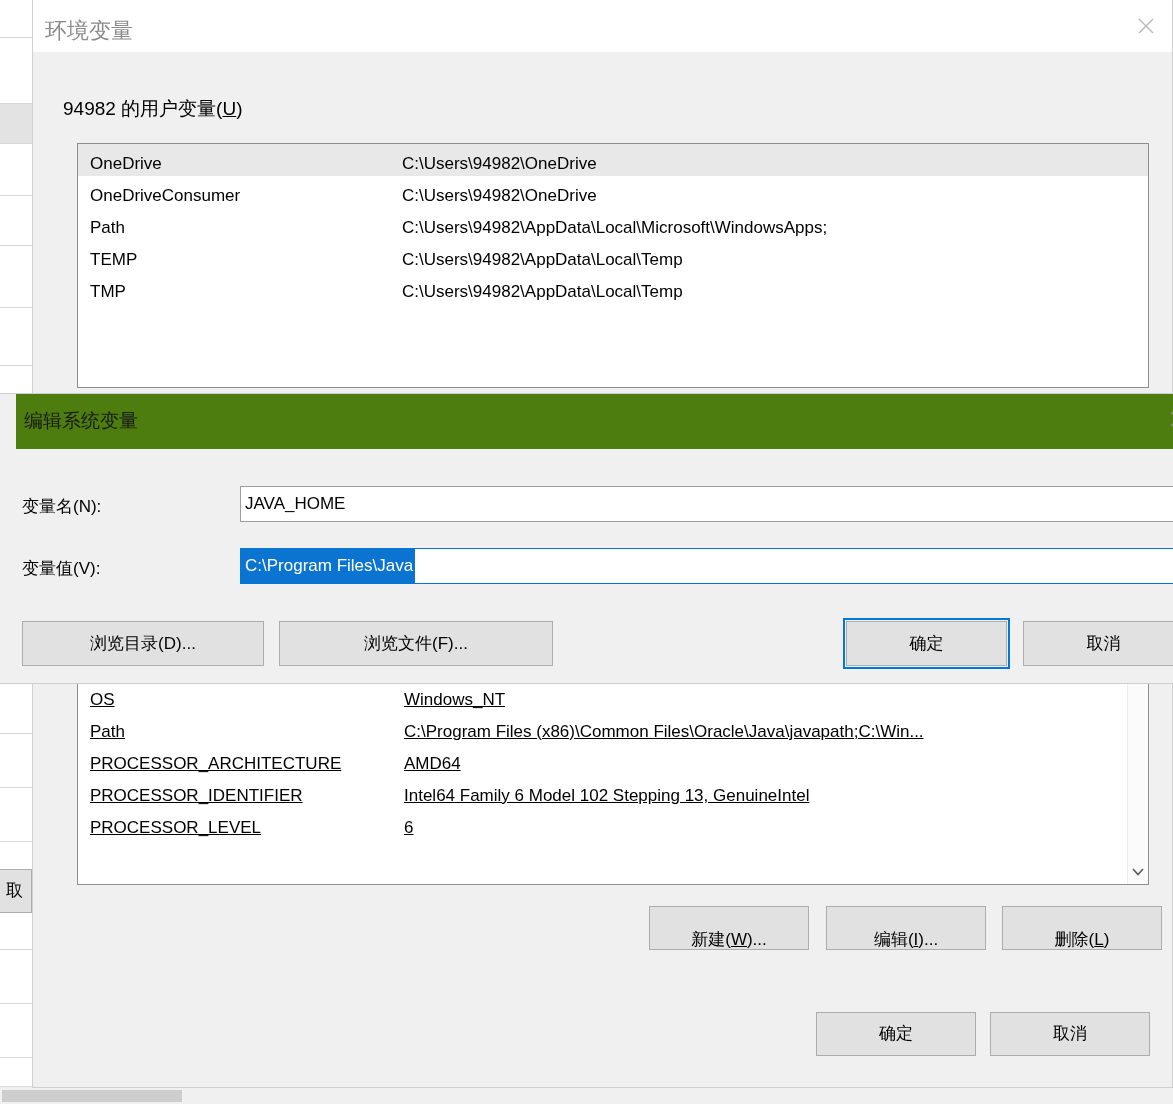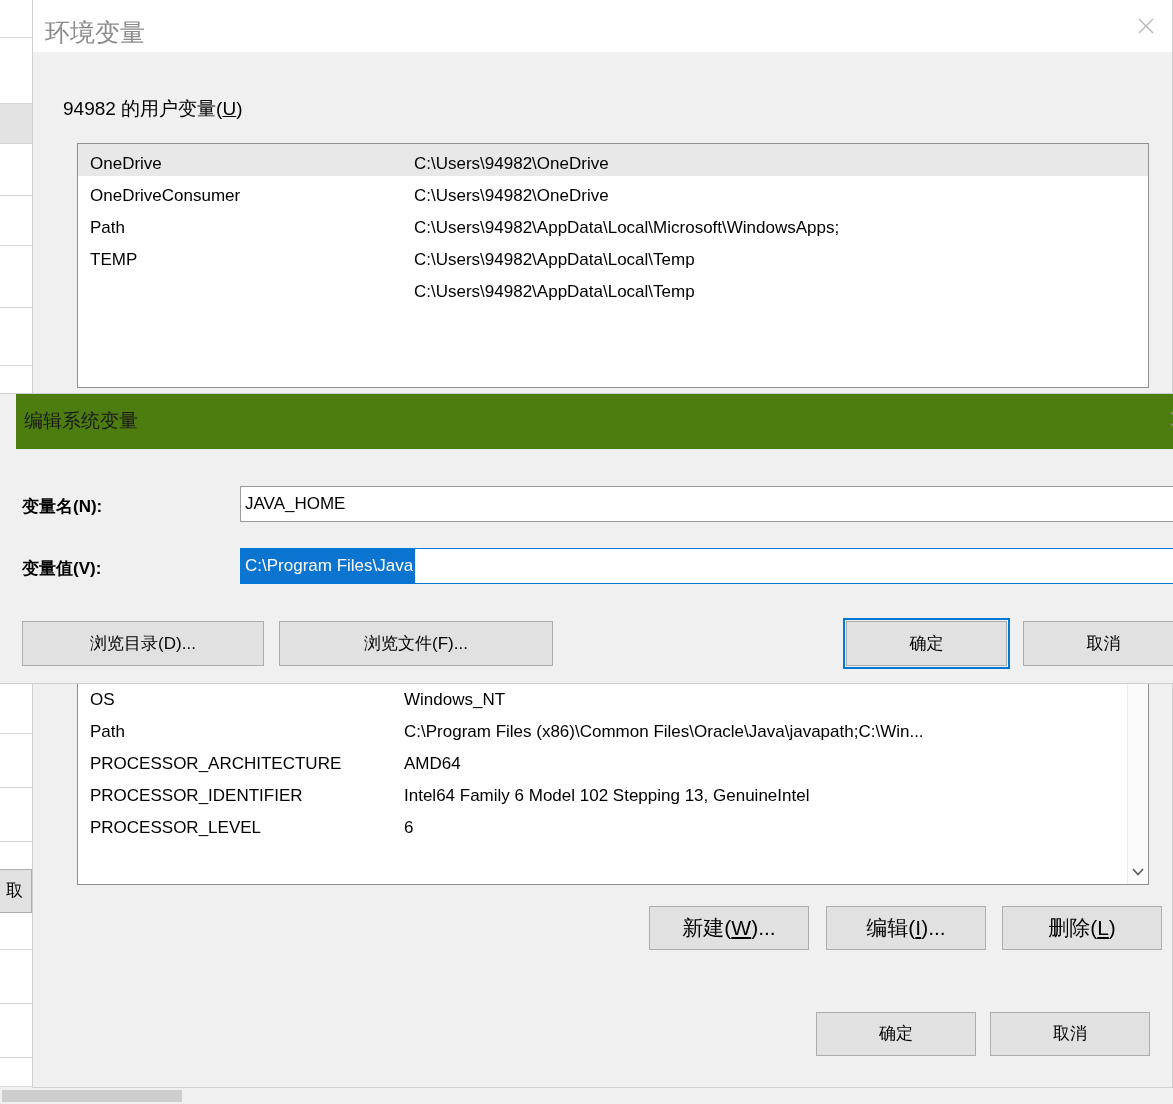--- a/index.html
+++ b/index.html
@@ -66,21 +66,21 @@
     position: absolute;
     left: 0; top: 0;
     width: 100%;
     height: 52px;
     background: #ffffff;
     box-sizing: border-box;
   }
   #env-title {
     position: absolute;
     left: 12px; top: 16px;
-    font-size: 25px;
+    font-size: 22px;
     color: #8a8a8a;
     white-space: nowrap;
   }
   #env-close {
     position: absolute;
     right: 0px; top: 0px;
     width: 52px; height: 52px;
     display: flex; align-items: center; justify-content: center;
     cursor: default;
   }
@@ -135,21 +135,21 @@
   .uv-row.selected { background: #e8e8e8; }
   .uv-name, .uv-val {
     position: absolute;
     top: 10px;
     font-size: 17px;
     color: #000;
     white-space: nowrap;
     overflow: hidden;
   }
   .uv-name { left: 12px; width: 300px; }
-  .uv-val  { left: 324px; width: 730px; margin-left: 12px; }
+  .uv-val  { left: 324px; width: 730px; }
 
   
   #sys-table {
     position: absolute;
     left: 44px; top: 540px;
     width: 1072px;
     height: 345px;
     background: #ffffff;
     border: 1px solid #8f8f8f;
     box-sizing: border-box;
@@ -160,20 +160,21 @@
     height: 32px;
     white-space: nowrap;
   }
   .sv-name, .sv-val {
     position: absolute;
     top: 3px;
     font-size: 17px;
     color: #000;
     white-space: nowrap;
     overflow: hidden;
+    text-decoration: underline;
   }
   .sv-name { left: 12px; width: 310px; }
   .sv-val  { left: 326px; width: 700px; }
 
   #sys-scrollbar {
     position: absolute;
     right: 0px; top: 0px;
     width: 21px; height: 100%;
     background: #fbfbfb;
     border-left: 1px solid #ececec;
@@ -193,27 +194,27 @@
   }
 
   
   .sysbtn {
     position: absolute;
     width: 160px; height: 44px;
     background: #e1e1e1;
     border: 1px solid #adadad;
     box-sizing: border-box;
     font-family: "Liberation Sans", "DejaVu Sans", sans-serif;
-    font-size: 21px;
+    font-size: 17px;
     color: #000;
     line-height: 42px;
     text-align: center;
     white-space: nowrap;
     cursor: default;
-    padding: 0;
+    padding: 12px;
   }
   #btn-new    { left: 616px; top: 906px; }
   #btn-edit   { left: 793px; top: 906px; }
   #btn-delete { left: 969px; top: 906px; }
   .sysbtn u { text-decoration: underline; }
 
   
   .dlgbtn {
     position: absolute;
     width: 160px; height: 44px;
@@ -280,21 +281,20 @@
     display: flex; align-items: center; justify-content: center;
     overflow: hidden;
   }
 
   .edit-label {
     position: absolute;
     left: 22px;
     font-size: 17px;
     color: #000;
     white-space: nowrap;
-    font-weight: bold;
   }
   .edit-input {
     position: absolute;
     left: 240px;
     width: 960px;
     height: 36px;
     background: #ffffff;
     border: 1px solid #9c9c9c;
     box-sizing: border-box;
     font-family: "Liberation Sans", "DejaVu Sans", sans-serif;
@@ -409,20 +409,21 @@
         </div>
         <div class="uv-row">
           <div class="uv-name">Path</div>
           <div class="uv-val">C:\Users\94982\AppData\Local\Microsoft\WindowsApps;</div>
         </div>
         <div class="uv-row">
           <div class="uv-name">TEMP</div>
           <div class="uv-val">C:\Users\94982\AppData\Local\Temp</div>
         </div>
         <div class="uv-row">
+          <div class="uv-name">TMP</div>
           <div class="uv-val">C:\Users\94982\AppData\Local\Temp</div>
         </div>
       </div>
   </div>
 
   <div id="sys-table">
     <div id="sys-rows" style="position: absolute; left: 0px; top: 146px; right: 21px;">
         <div class="sv-row">
           <div class="sv-name">OS</div>
           <div class="sv-val">Windows_NT</div>

